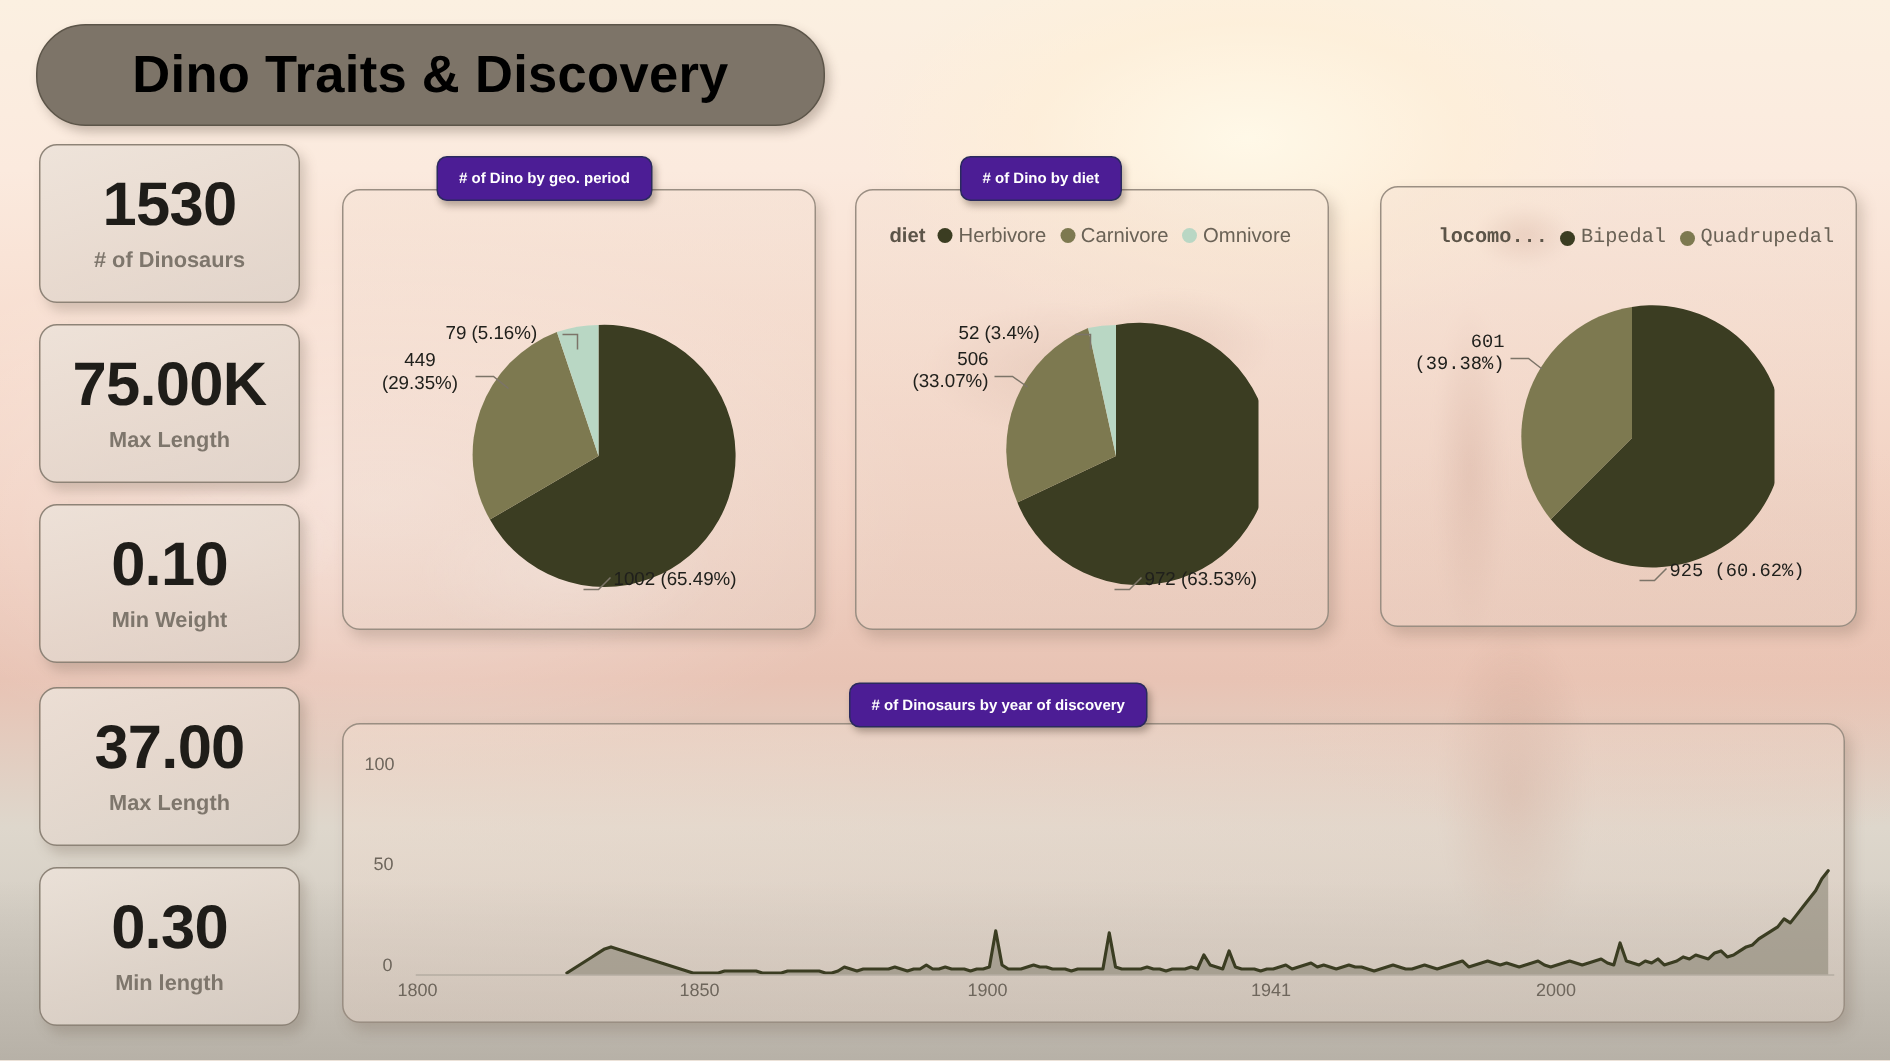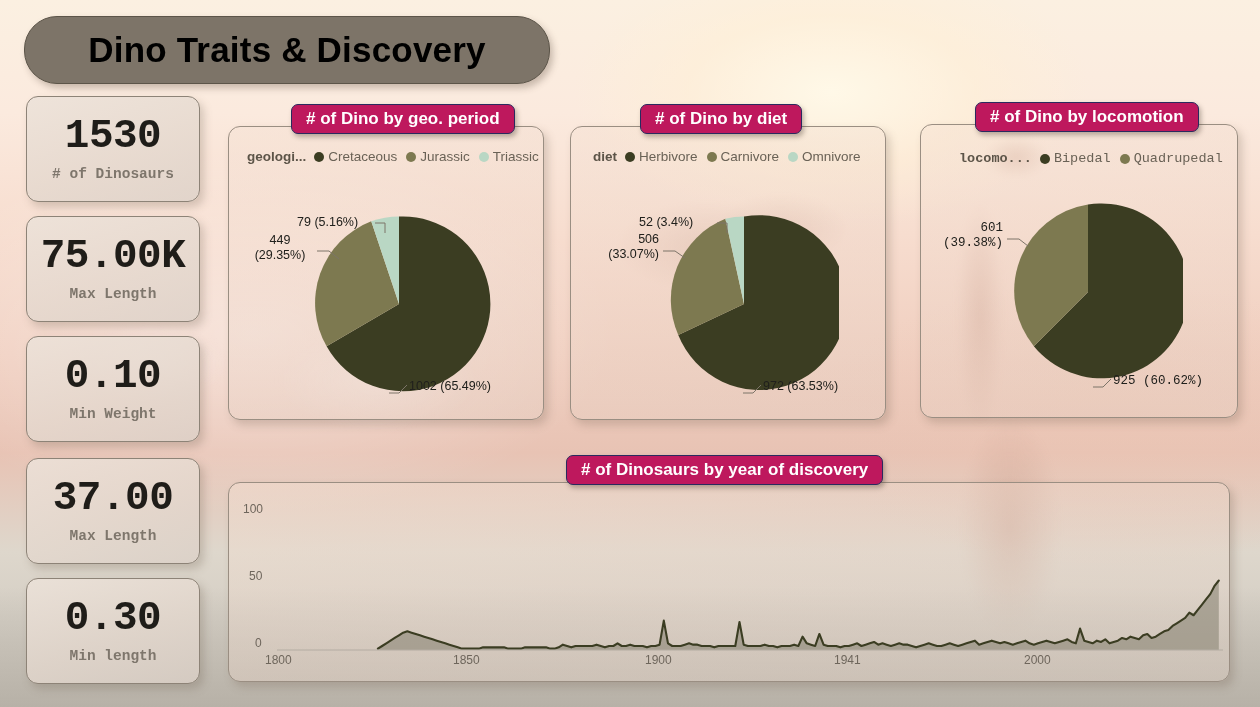--- a/index.html
+++ b/index.html
@@ -103,21 +103,20 @@
     width: 172px;
     height: 104px;
     border-radius: 12px;
     border: 1px solid #8d8377;
     background: linear-gradient(160deg, rgba(236,226,217,.86) 0%, rgba(228,216,206,.80) 55%, rgba(219,208,199,.78) 100%);
     box-shadow: 4px 5px 8px rgba(110,92,78,.26);
     display: flex;
     flex-direction: column;
     align-items: center;
     justify-content: center;
-    font-family: Liberation Mono, monospace;
   }
   .kpi .kpi-value {
     font-size: 41px;
     font-weight: bold;
     color: #1f1d19;
     line-height: 1.0;
     letter-spacing: -.5px;
   }
   .kpi .kpi-label {
     margin-top: 9px;
@@ -129,25 +128,25 @@
   
   .panel {
     position: absolute;
     border-radius: 12px;
     border: 1px solid #9a8e82;
     background: linear-gradient(165deg, rgba(244,224,210,.42) 0%, rgba(238,216,203,.36) 45%, rgba(228,210,198,.34) 100%);
     box-shadow: 4px 5px 9px rgba(110,90,76,.25);
   }
   .panel-title {
     position: absolute;
-    background: #be185d;
+    background: #4c1d95;
     border: 1px solid #2a2a5e;
     border-radius: 7px;
     color: #ffffff;
-    font-size: 17px;
+    font-size: 10px;
     font-weight: bold;
     display: flex;
     align-items: center;
     justify-content: center;
     box-shadow: 2px 3px 5px rgba(60,45,35,.35);
     z-index: 5;
     white-space: nowrap;
     padding: 0 14px;
     height: 28px;
   }
@@ -228,35 +227,20 @@
     <div class="kpi-label">Max Length</div>
   </div>
   <div class="kpi" style="top:578px">
     <div class="kpi-value">0.30</div>
     <div class="kpi-label">Min length</div>
   </div>
 
   <div class="panel-title" style="left:291px; top:104px;"># of Dino by geo. period</div>
   <div class="panel" style="left:228px; top:126px; width:314px; height:292px;">
 
-    <div class="legend" style="left:18px; top:22px;">
-      <span class="legend-field">geologi...</span>
-      <span class="legend-item">
-        <span class="dot" style="background:#3b3d22"></span>
-        <span>Cretaceous</span>
-      </span>
-      <span class="legend-item">
-        <span class="dot" style="background:#7d7950"></span>
-        <span>Jurassic</span>
-      </span>
-      <span class="legend-item">
-        <span class="dot" style="background:#b9d7c4"></span>
-        <span>Triassic</span>
-      </span>
-    </div>
 
     <svg width="190" height="190" viewBox="0 0 100 100" style="position:absolute; left:75px; top:82px;">
 
       <path d="M50,50 L50,4 A46,46 0 1,1 11.9,72.3 Z" fill="#3b3d22"></path>
 
       <path d="M50,50 L11.9,72.3 A46,46 0 0,1 35.4,6.5 Z" fill="#7d7950"></path>
 
       <path d="M50,50 L35.4,6.5 A46,46 0 0,1 50,4 Z" fill="#b9d7c4"></path>
     </svg>
 
@@ -309,21 +293,20 @@
     </svg>
 
     <div class="pie-label" style="left:68px; top:88px;">52 (3.4%)</div>
     <div class="pie-label" style="left:14px; top:105px; text-align:right; width:74px;">
       <div>506</div>
       <div>(33.07%)</div>
     </div>
     <div class="pie-label" style="left:192px; top:252px;">972 (63.53%)</div>
   </div>
 
-  <div class="panel-title" style="left:975px; top:102px;"># of Dino by locomotion</div>
   <div class="panel" style="left:920px; top:124px; width:316px; height:292px;font-family:Liberation Mono, monospace;">
 
     <div class="legend" style="left:38px; top:26px;">
       <span class="legend-field">locomo...</span>
       <span class="legend-item">
         <span class="dot" style="background:#3b3d22"></span>
         <span>Bipedal</span>
       </span>
       <span class="legend-item">
         <span class="dot" style="background:#7d7950"></span>

